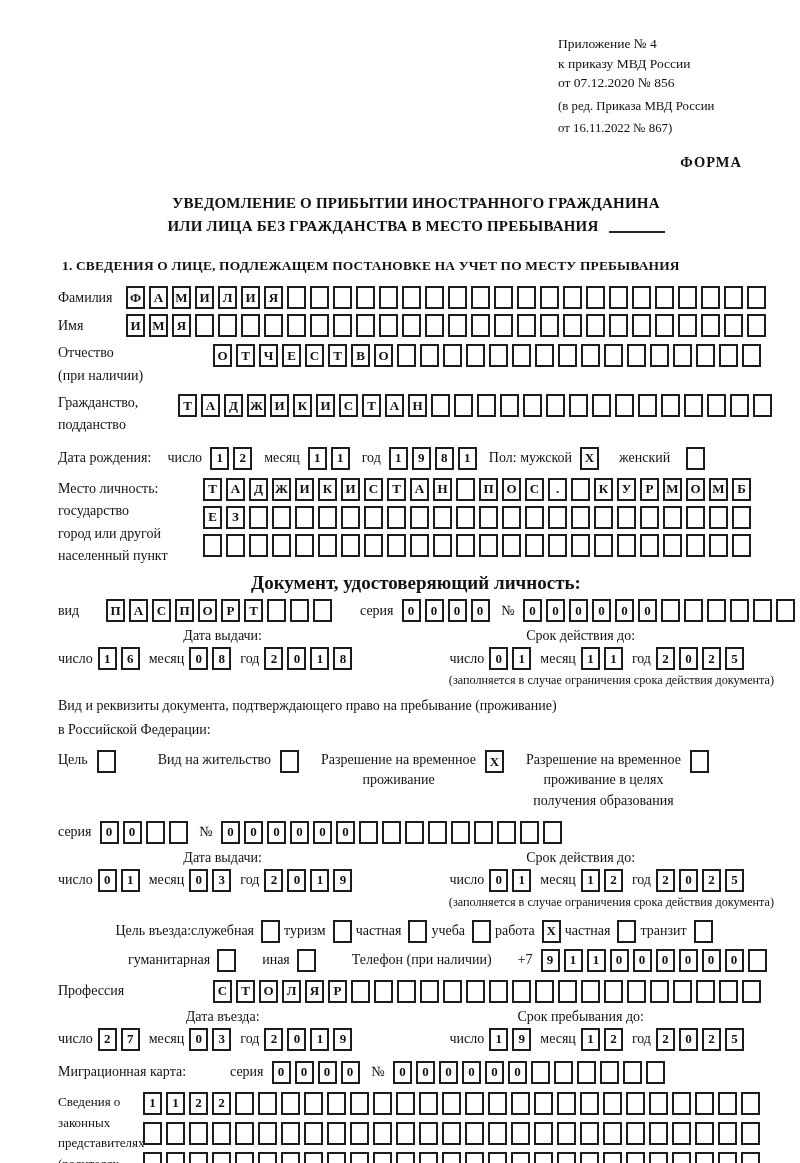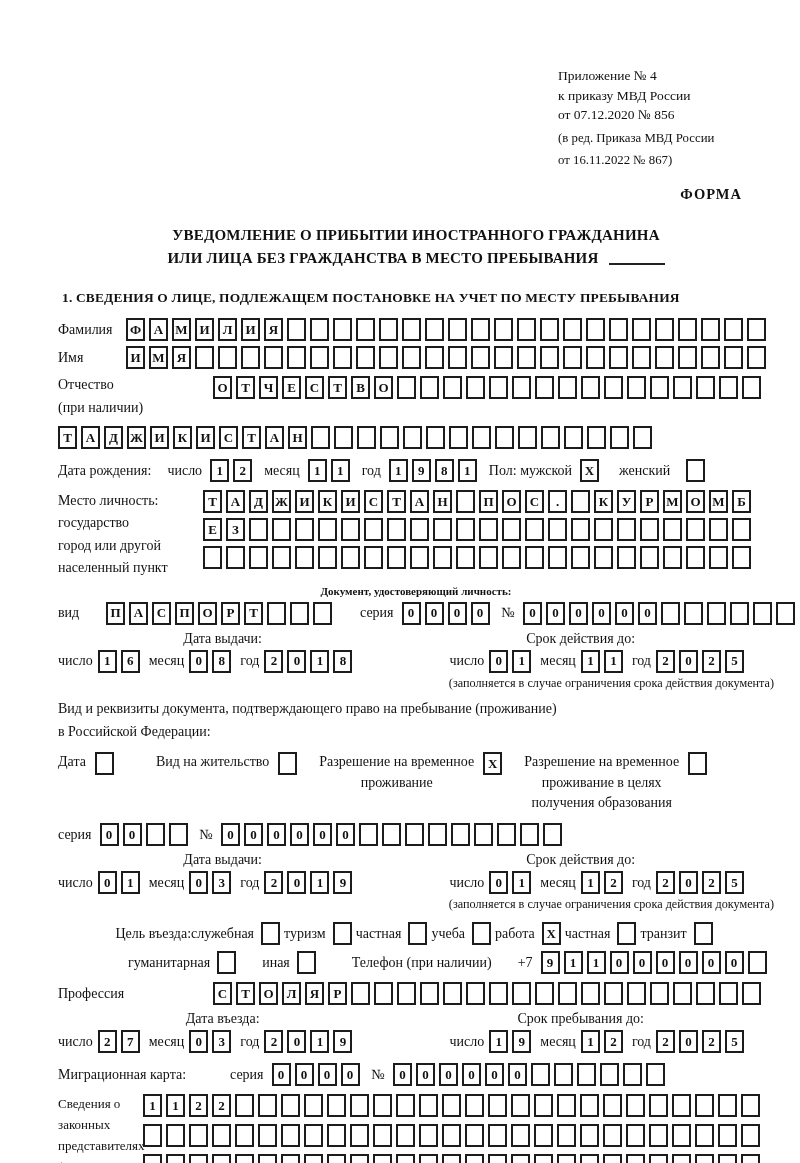--- a/index.html
+++ b/index.html
@@ -3,21 +3,21 @@
 <meta charset="utf-8">
 <style>
   html,body{margin:0;padding:0;background:#e9e9e9;}
   *{box-sizing:border-box;}
   .page{
     width:800px;height:1163px;margin:0 auto;background:#fff;color:#111;
     font-family:"Liberation Serif","DejaVu Serif",serif;
     padding:34px 26px 16px 58px;overflow:hidden;position:relative;
   }
   
-  .appendix{margin-left:auto;width:216px;font-size:13.5px;line-height:1.45;margin-top:32px;}
+  .appendix{margin-left:auto;width:216px;font-size:13.5px;line-height:1.45;}
   .appendix .ed{margin-top:4px;font-size:12.8px;}
   .forma{text-align:right;padding-right:32px;font-weight:bold;font-size:14.5px;letter-spacing:1px;margin-top:16px;}
   
   .title{text-align:center;font-weight:bold;font-size:15px;line-height:1.55;margin:21px 0 0 0;letter-spacing:.2px;}
   .uline{display:inline-block;width:56px;border-bottom:2px solid #222;margin-left:10px;transform:translateY(2px);}
   .section{font-weight:bold;font-size:13.4px;margin:20px 0 12px 4px;letter-spacing:.2px;}
   
   .frow{display:flex;align-items:center;margin:5px 0;flex-wrap:nowrap;}
   .lbl{font-size:14px;flex:0 0 auto;}
   .w68{width:68px;} .w120{width:120px;} .w145{width:145px;} .w155{width:155px;} .w48{width:48px;} .w85{width:85px;}
@@ -168,20 +168,24 @@
         <span class="cell">&nbsp;</span>
         <span class="cell">&nbsp;</span>
         <span class="cell">&nbsp;</span>
         <span class="cell">&nbsp;</span>
         <span class="cell">&nbsp;</span>
         <span class="cell">&nbsp;</span>
       </span>
   </div>
 
   <div class="frow" style="align-items:flex-start;">
+    <span class="lblstack w120">
+      <span style="display:block;">Гражданство,</span>
+      <span style="display:block;">подданство</span>
+    </span>
     <span class="boxes" style="margin-top:2px;">
         <span class="cell">Т</span>
         <span class="cell">А</span>
         <span class="cell">Д</span>
         <span class="cell">Ж</span>
         <span class="cell">И</span>
         <span class="cell">К</span>
         <span class="cell">И</span>
         <span class="cell">С</span>
         <span class="cell">Т</span>
@@ -316,21 +320,21 @@
           <span class="cell">&nbsp;</span>
           <span class="cell">&nbsp;</span>
           <span class="cell">&nbsp;</span>
           <span class="cell">&nbsp;</span>
           <span class="cell">&nbsp;</span>
           <span class="cell">&nbsp;</span>
         </span>
     </span>
   </div>
 
-  <div style="text-align:center;font-weight:bold;font-size:11px;margin:2px 0 4px 0;">Документ, удостоверяющий личность:</div>
+  <div style="text-align:center;font-weight:bold;font-size:19px;margin:2px 0 4px 0;">Документ, удостоверяющий личность:</div>
 
   <div class="frow">
     <span class="lbl w48">вид</span>
     <span class="boxes">
         <span class="cell">П</span>
         <span class="cell">А</span>
         <span class="cell">С</span>
         <span class="cell">П</span>
         <span class="cell">О</span>
         <span class="cell">Р</span>
@@ -409,21 +413,21 @@
   </div>
   <div class="note">(заполняется в случае ограничения срока действия документа)</div>
 
   <div class="para">
     <div>Вид и реквизиты документа, подтверждающего право на пребывание (проживание)</div>
     <div>в Российской Федерации:</div>
   </div>
 
   <div class="permits">
     <span class="permit">
-      <span class="txt">Дата</span>
+      <span class="txt">Цель</span>
       <span class="boxes">
           <span class="cell">&nbsp;</span>
         </span>
     </span>
     <span class="permit" style="margin-left:26px;">
       <span class="txt">Вид на жительство</span>
       <span class="boxes">
           <span class="cell">&nbsp;</span>
         </span>
     </span>

